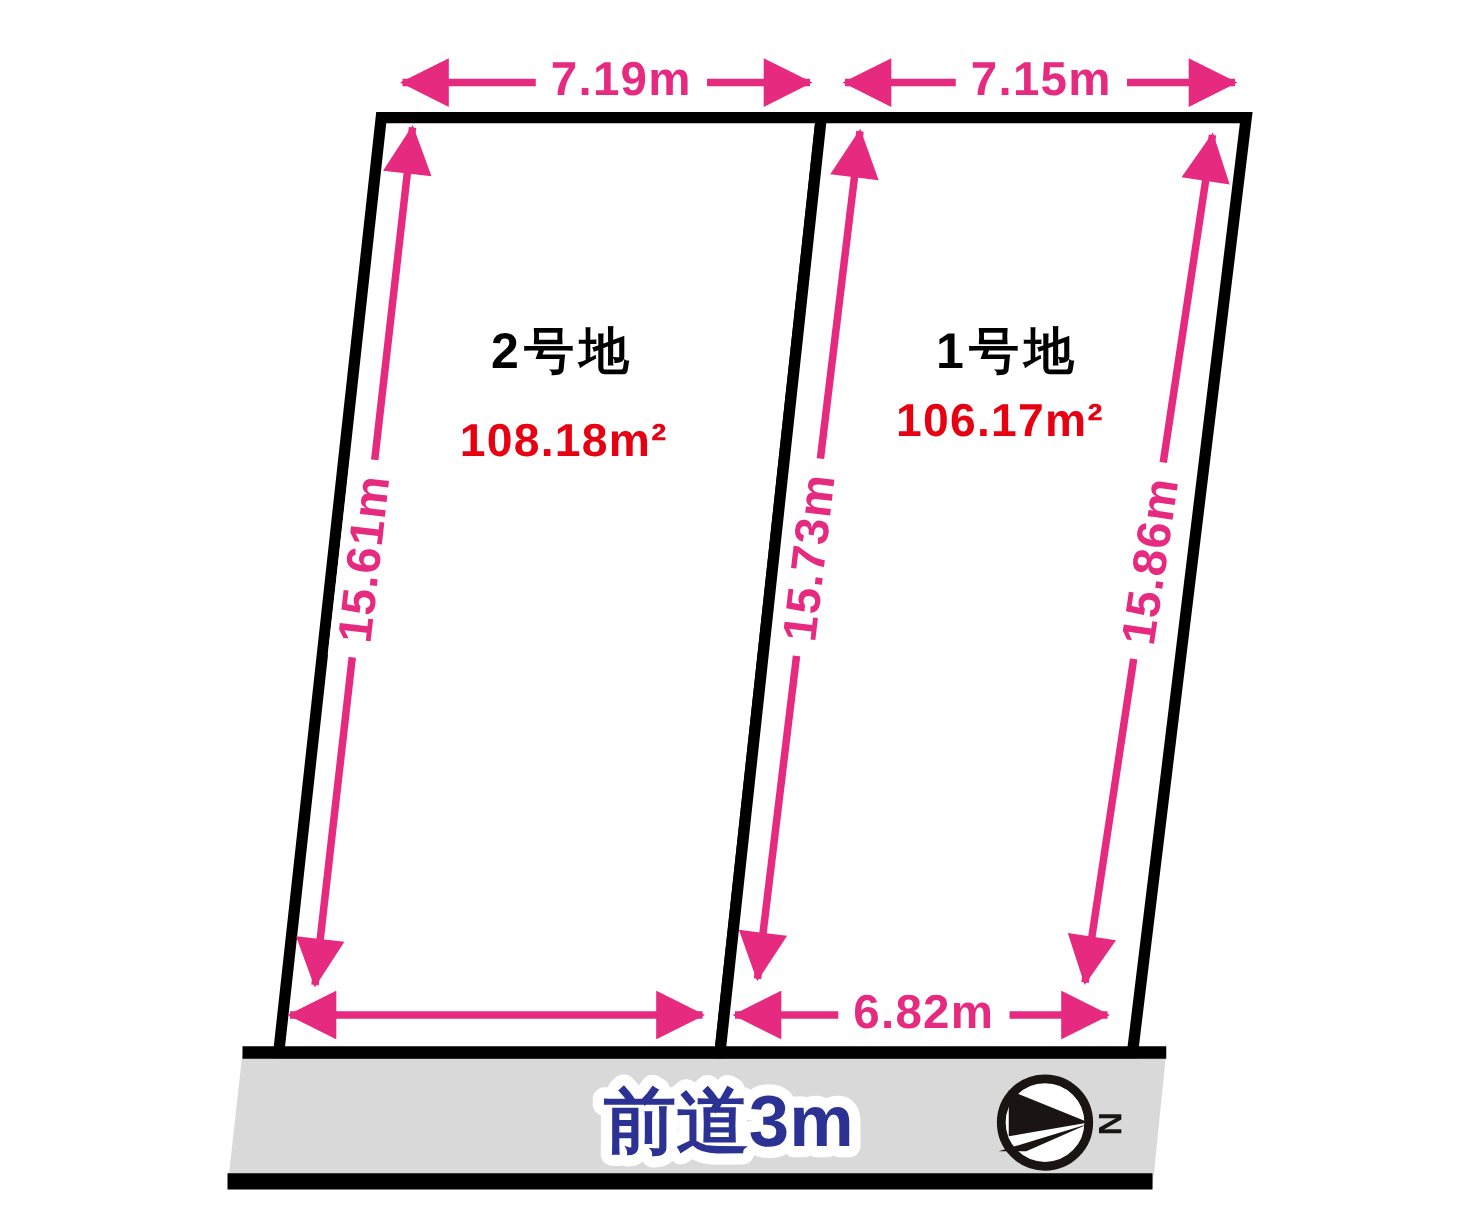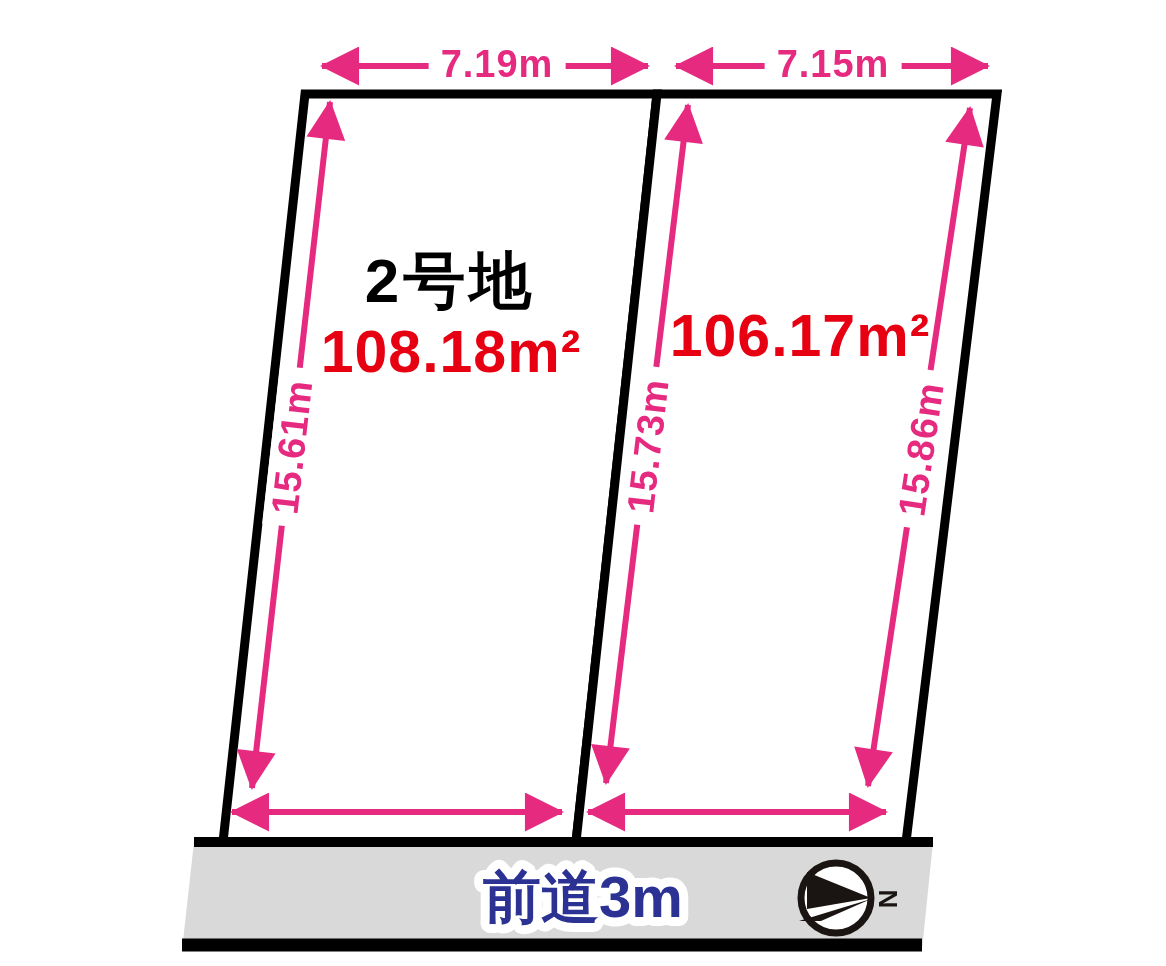--- a/index.html
+++ b/index.html
@@ -20,27 +20,27 @@
     color:#e62a80;
     font-weight:bold;
     font-size:38px;
     background:#ffffff;
     padding:2px 12px;
     letter-spacing:1px;
   }
   .lot-name{
     color:#000000;
     font-weight:bold;
-    font-size:62px;
+    font-size:40px;
     letter-spacing:4px;
   }
   .lot-area{
     color:#e60012;
     font-weight:bold;
-    font-size:59px;
+    font-size:37px;
     letter-spacing:1px;
   }
   .north{
     color:#1a1512;
     font-weight:bold;
     font-size:26px;
   }
 </style>
 </head>
 <body>
@@ -75,20 +75,22 @@
     <circle cx="836" cy="898" r="35" fill="#ffffff" stroke="#1a1512" stroke-width="7"></circle>
     <path d="M807,872 L871,898 L807,909 Z" fill="#1a1512"></path>
     <path d="M799,921 L871,899 L821,921 Z" fill="#1a1512"></path>
   </svg>
 
   <div class="lbl dim" style="left:497px;top:64px;transform:translate(-50%,-50%);">7.19m</div>
   <div class="lbl dim" style="left:833px;top:64px;transform:translate(-50%,-50%);">7.15m</div>
   <div class="lbl dim" style="left:292px;top:447px;transform:translate(-50%,-50%) rotate(-83.5deg);">15.61m</div>
   <div class="lbl dim" style="left:648px;top:446px;transform:translate(-50%,-50%) rotate(-83.3deg);">15.73m</div>
   <div class="lbl dim" style="left:921px;top:449px;transform:translate(-50%,-50%) rotate(-81.5deg);">15.86m</div>
+  <div class="lbl dim" style="left:739px;top:810px;transform:translate(-50%,-50%);">6.82m</div>
 
   <div class="lbl lot-name" style="left:450px;top:281px;transform:translate(-50%,-50%);">2号地</div>
   <div class="lbl lot-area" style="left:451px;top:352px;transform:translate(-50%,-50%);">108.18m²</div>
+  <div class="lbl lot-name" style="left:806px;top:281px;transform:translate(-50%,-50%);">1号地</div>
   <div class="lbl lot-area" style="left:800px;top:336px;transform:translate(-50%,-50%);">106.17m²</div>
 
   <div class="lbl north" style="left:888px;top:899px;transform:translate(-50%,-50%) rotate(90deg);">N</div>
 
 </div>
 
 </body></html>

